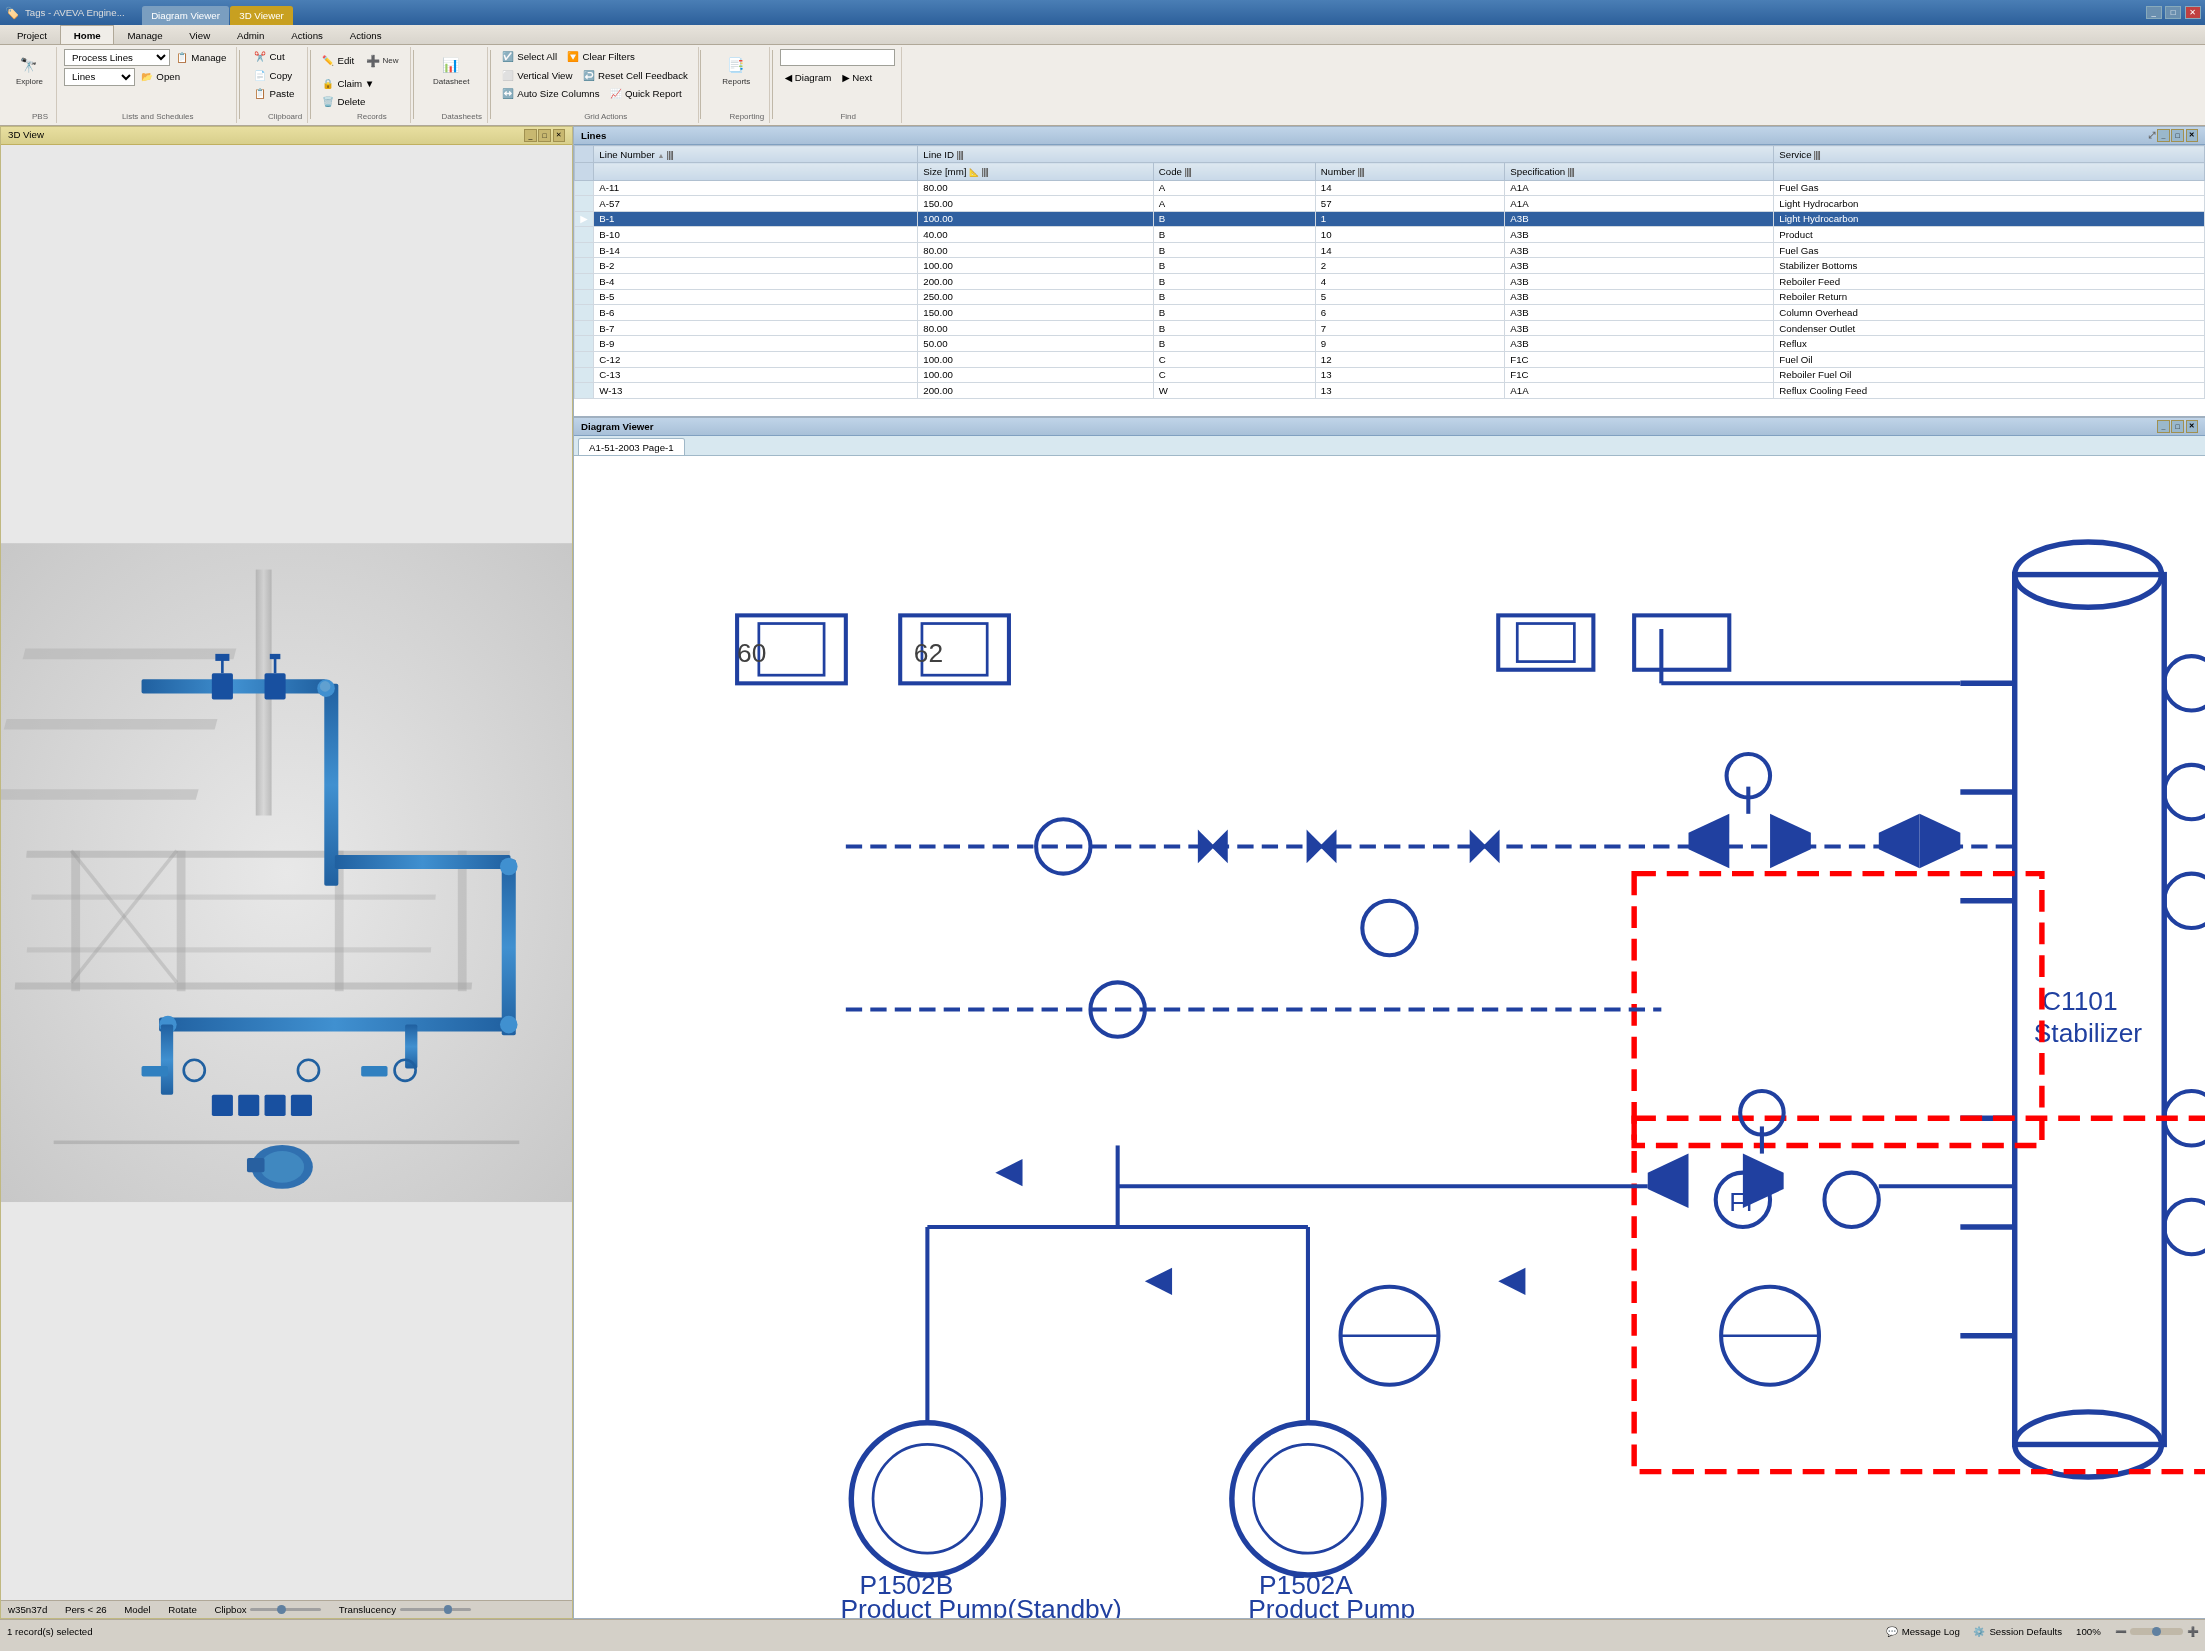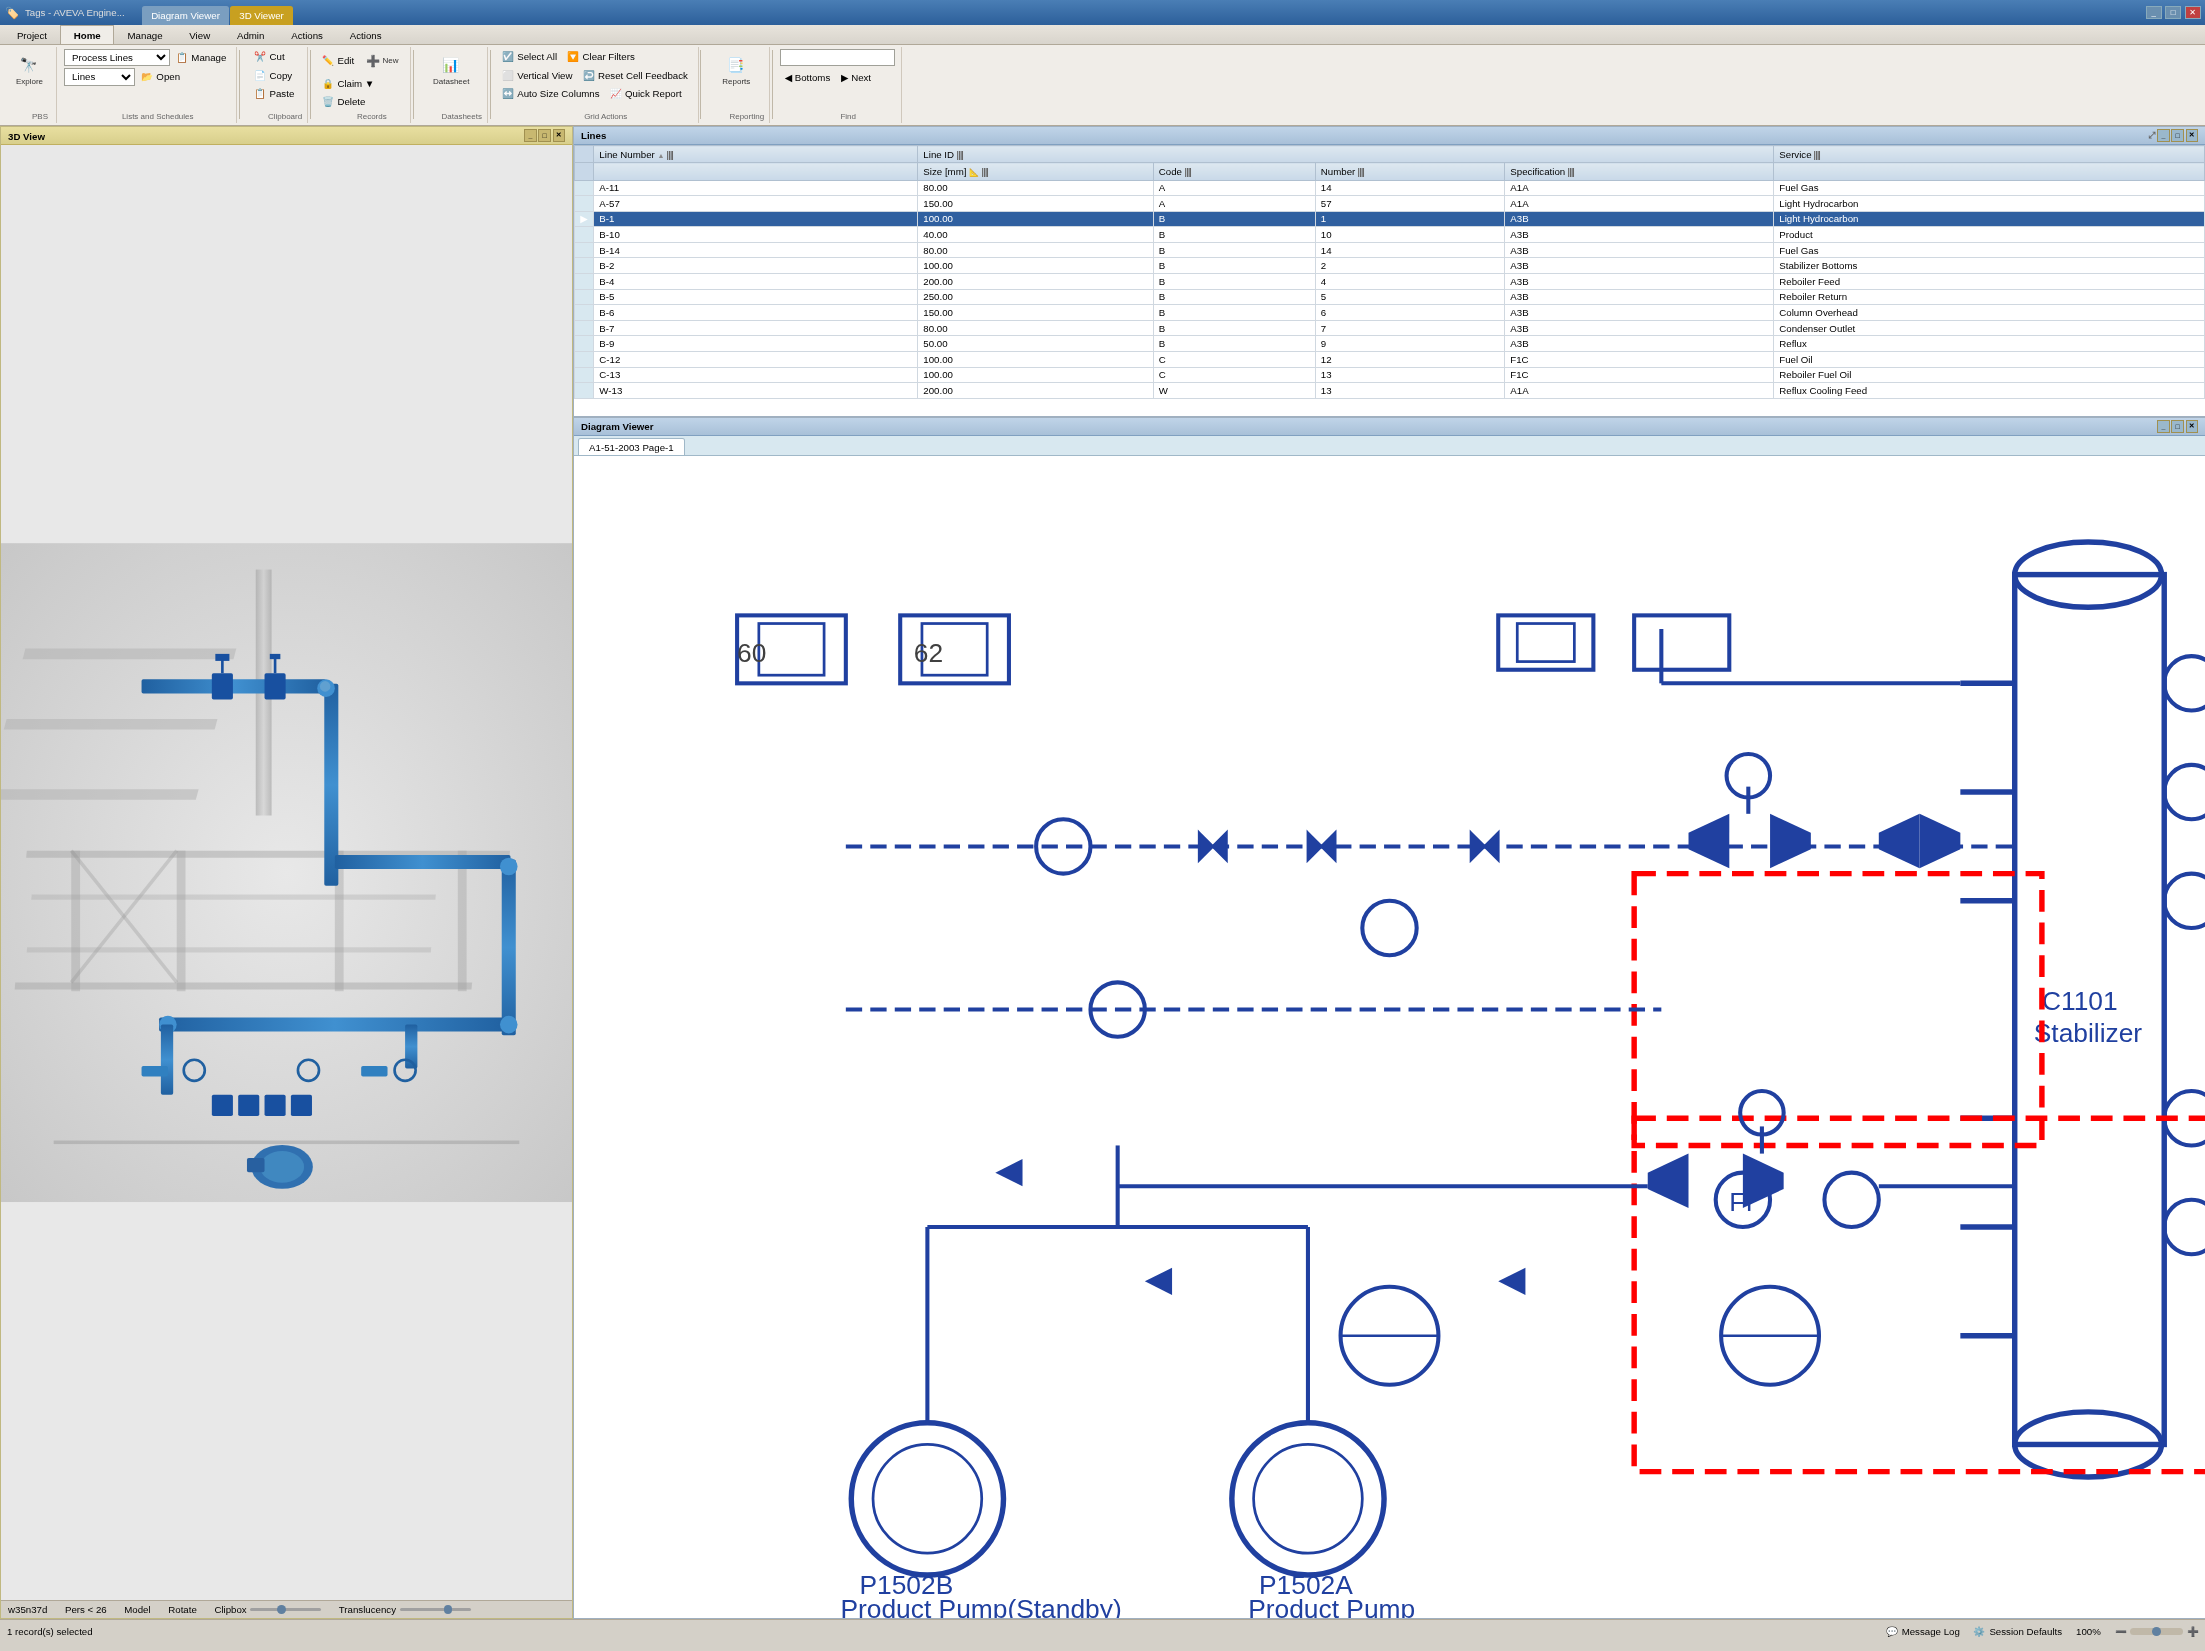--- a/index.html
+++ b/index.html
@@ -153,24 +153,24 @@
       width: 573px;
       border: 1.8px solid #c0b880;
       background: #f5f5f5;
       display: flex;
       flex-direction: column;
       flex-shrink: 0;
     }
     .panel-header {
       background: linear-gradient(to bottom, #e8dfa0, #d8cf8c);
       padding: 2.6px 7px;
-      font-weight: bold;
+      font-weight: normal;
       font-size: 9.7px;
       display: flex;
-      align-items: flex-end;
+      align-items: flex-start;
       justify-content: space-between;
       border-bottom: 0.9px solid #c0b060;
       gap: 28px;
     }
     .panel-header-btns {
       display: flex;
       gap: 1.8px;
     }
     .panel-header-btn {
       width: 12.4px;
@@ -561,21 +561,21 @@
   </div>
 
   <div class="ribbon-separator"></div>
 
   <div class="ribbon-group">
     <div class="ribbon-group-content" style="flex-direction:column; gap:2.6px;">
       <input class="find-input" style="width: 115px;">
       <div style="display:flex;gap:1.8px;">
         <div class="arrow-btn">
           <span>◀</span>
-          <span>Bottoms</span>
+          <span>Diagram</span>
         </div>
         <div class="arrow-btn">
           <span>▶</span>
           <span>Next</span>
         </div>
       </div>
     </div>
     <div class="ribbon-group-label">Find</div>
   </div>
 </div>

